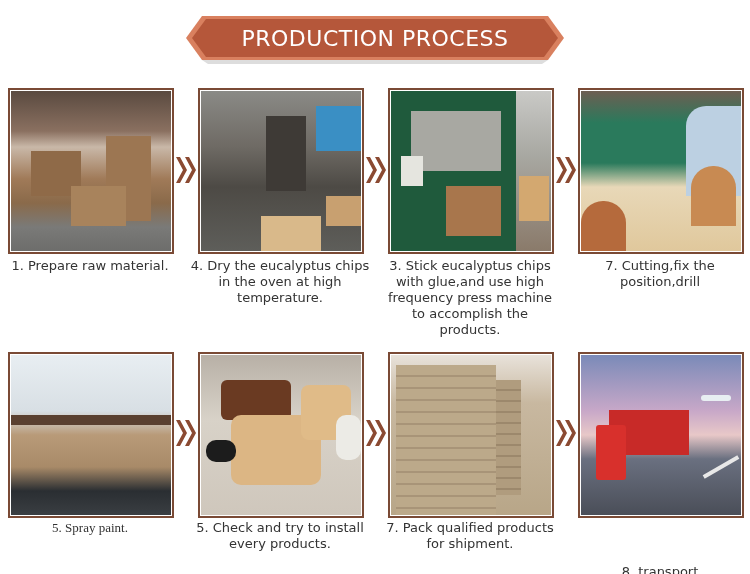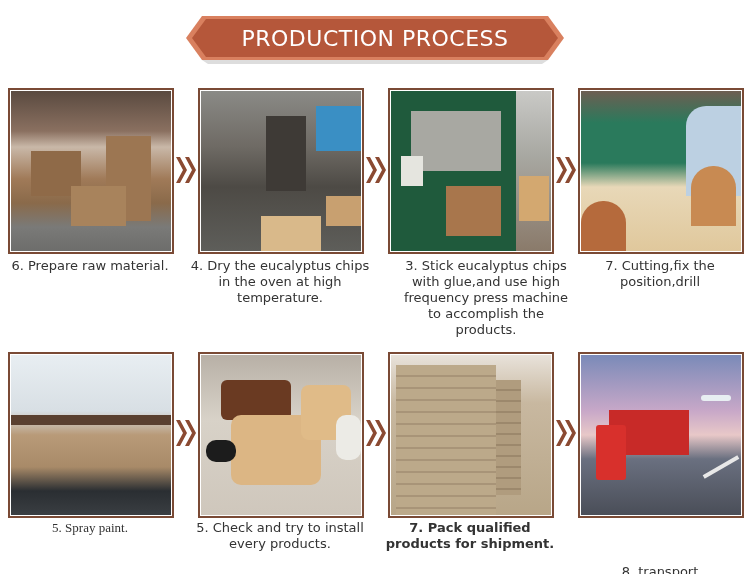--- a/index.html
+++ b/index.html
@@ -64,23 +64,23 @@
     </svg>
 </div>
 <div class="photo" style="left:578px;top:88px;">
   <div class="inner" style="background:linear-gradient(180deg,#6d5e52 0%,#2a7a5c 20%,#2a7a5c 45%,#e8d8b8 60%,#e0c89c 100%);">
     <div style="position:absolute;left:105px;top:15px;width:55px;height:90px;background:#bcd0e2;border-radius:20px 0 0 0;"></div>
     <div style="position:absolute;left:0;top:110px;width:45px;height:50px;background:#b56a3c;border-radius:22px 22px 0 0;"></div>
     <div style="position:absolute;left:110px;top:75px;width:45px;height:60px;background:#c88a52;border-radius:22px 22px 0 0;"></div>
   </div>
 </div>
 
-<div class="caption" style="left:0px;top:258px;">6. Prepare raw material.</div>
+<div class="caption" style="left:0px;top:258px;">1. Prepare raw material.</div>
 <div class="caption" style="left:190px;top:258px;">4. Dry the eucalyptus chips in the oven at high temperature.</div>
-<div class="caption" style="left:380px;top:258px;margin-left:16px;">3. Stick eucalyptus chips with glue,and use high frequency press machine to accomplish the products.</div>
+<div class="caption" style="left:380px;top:258px;">3. Stick eucalyptus chips with glue,and use high frequency press machine to accomplish the products.</div>
 <div class="caption" style="left:570px;top:258px;">7. Cutting,fix the position,drill</div>
 
 <div class="photo" style="left:8px;top:352px;">
   <div class="inner" style="background:linear-gradient(180deg,#e8eef2 0%,#d8dfe4 35%,#b89a78 50%,#a88a68 70%,#2a2e32 85%,#3a3e42 100%);">
     <div style="position:absolute;left:0;top:60px;width:160px;height:10px;background:#5a4030;"></div>
   </div>
 </div>
 <div class="arrow" style="left:174px;top:418px;">
   <svg width="24" height="30" viewBox="0 0 24 30">
       <path d="M2 2 L9 15 L2 28 L6 28 L13 15 L6 2Z M11 2 L18 15 L11 28 L15 28 L22 15 L15 2Z" fill="#8b4a32"></path>
@@ -115,14 +115,14 @@
   <div class="inner" style="background:linear-gradient(180deg,#7a8ab8 0%,#c8a8c8 35%,#e8c8c8 50%,#6a7080 65%,#4a4e58 100%);">
     <div style="position:absolute;left:28px;top:55px;width:80px;height:45px;background:#c82a28;"></div>
     <div style="position:absolute;left:15px;top:70px;width:30px;height:55px;background:#d8302c;border-radius:3px;"></div>
     <div style="position:absolute;left:120px;top:40px;width:30px;height:6px;background:#e8eef2;border-radius:3px;"></div>
     <div style="position:absolute;left:120px;top:110px;width:40px;height:4px;background:#e8e8e8;transform:rotate(-30deg);"></div>
   </div>
 </div>
 
 <div class="caption" style="left:0px;top:520px;font-family:Liberation Serif, serif;">5. Spray paint.</div>
 <div class="caption" style="left:190px;top:520px;">5. Check and try to install every products.</div>
-<div class="caption" style="left:380px;top:520px;font-weight:bold;">7. Pack qualified products for shipment.</div>
+<div class="caption" style="left:380px;top:520px;">7. Pack qualified products for shipment.</div>
 <div class="caption" style="left:570px;top:520px;margin-top:44px;">8. transport</div>
 
 </body></html>

